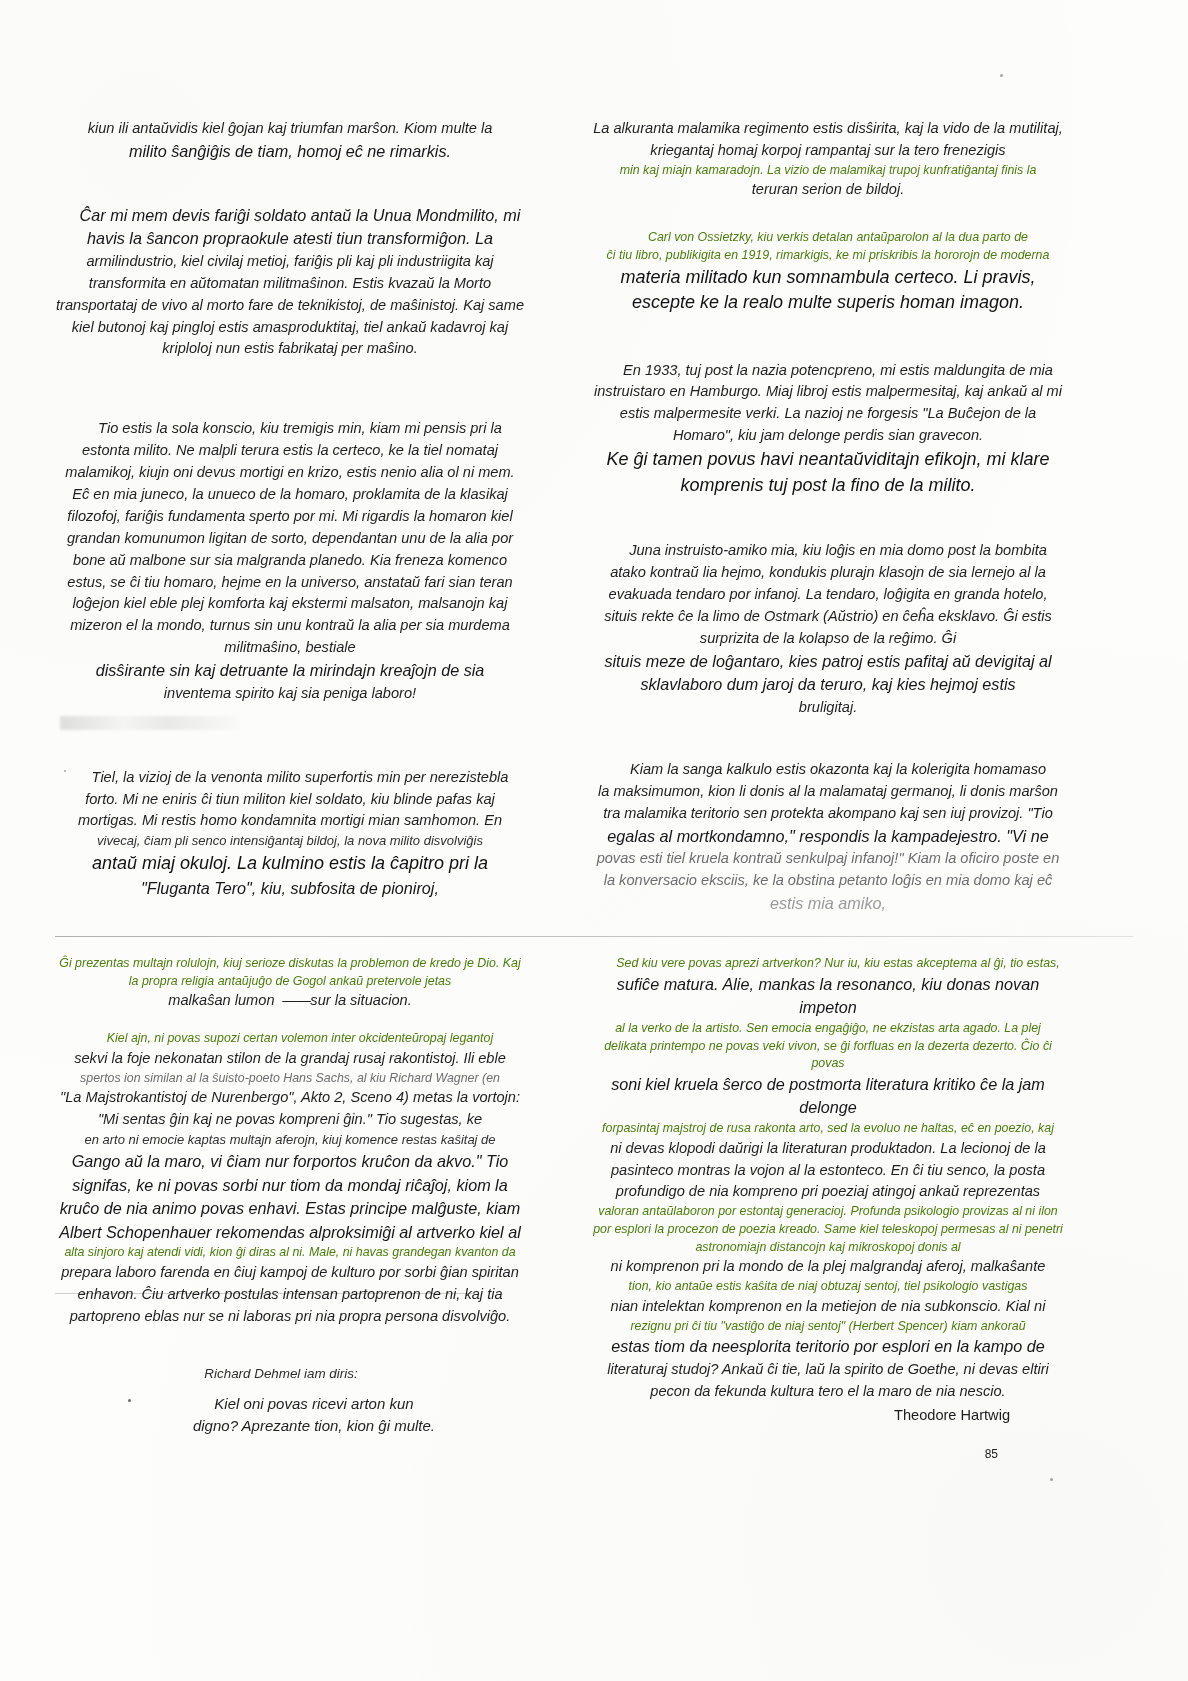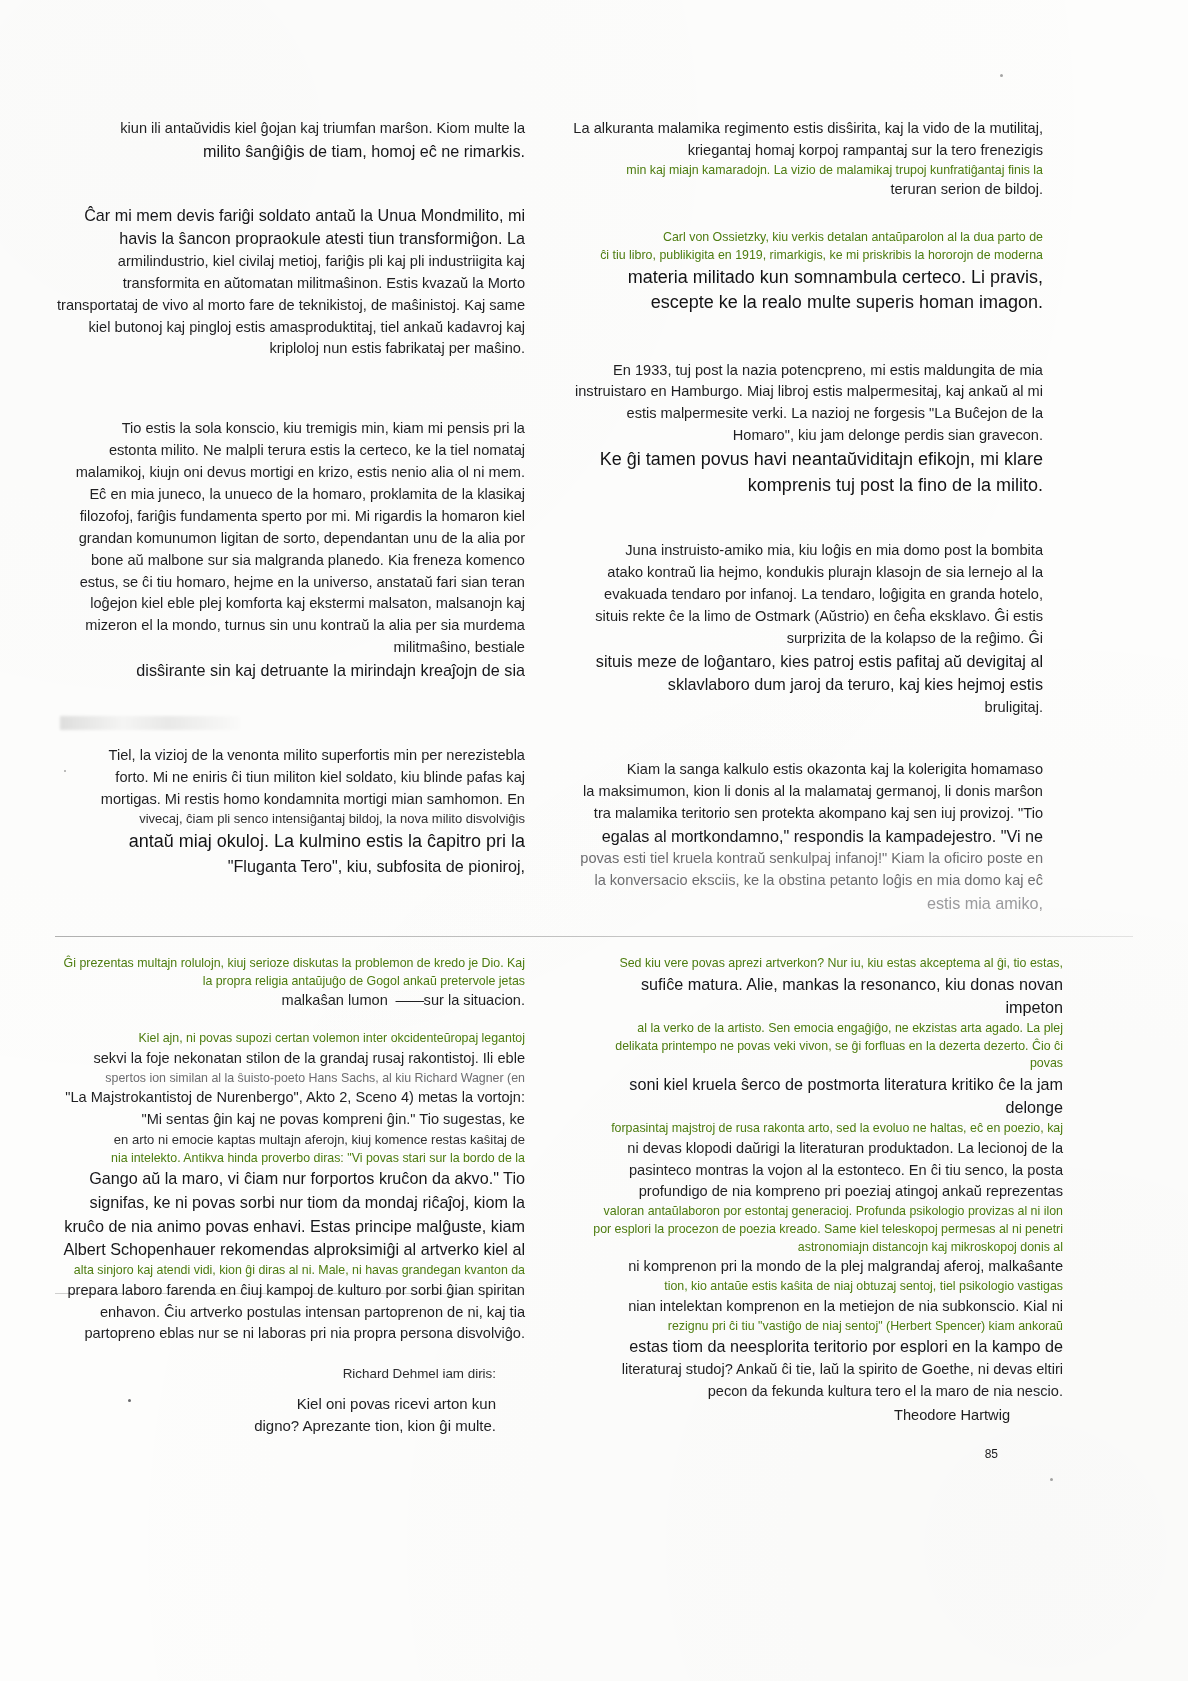--- a/index.html
+++ b/index.html
@@ -34,25 +34,26 @@
     position: absolute;
     top: 118px;
     left: 55px;
     width: 1078px;
     display: flex;
     gap: 36px;
   }
   .col {
     width: 470px;
   }
-  .col.right { width: 470px; margin-left: 12px; }
+  .col.right { width: 470px; margin-left: 32px; }
 
   p {
     margin: 0 0 0 0;
-    text-align: right;
+    text-align: center;
+    font-style: italic;
   }
   .blk { margin-bottom: 18px; }
 
   
   .t-sm   { font-size: 12.4px; line-height: 1.42; color: #4d7c0f; }
   .t-smx  { font-size: 13px;   line-height: 1.45; color: #303032; }
   .t-base { font-size: 14.6px; line-height: 1.5;  color: #1f1f21; }
   .t-md   { font-size: 16.2px; line-height: 1.46; color: #17171a; }
   .t-lg   { font-size: 18px;   line-height: 1.42; color: #121214; }
   .t-faint{ color: #9a9a9d; }
@@ -159,20 +160,21 @@
       <div class="blk" style="margin-top:40px;">
         <p class="t-md indent">Ĉar mi mem devis fariĝi soldato antaŭ la Unua Mondmilito, mi</p>
         <p class="t-md">havis la ŝancon propraokule atesti tiun transformiĝon. La</p>
         <p class="t-base">armilindustrio, kiel civilaj metioj, fariĝis pli kaj pli industriigita kaj transformita en aŭtomatan militmaŝinon. Estis kvazaŭ la Morto</p>
         <p class="t-base">transportataj de vivo al morto fare de teknikistoj, de maŝinistoj. Kaj same kiel butonoj kaj pingloj estis amasproduktitaj, tiel ankaŭ kadavroj kaj kriploloj nun estis fabrikataj per maŝino.</p>
       </div>
 
       <div class="blk" style="margin-top:58px;">
         <p class="t-base indent">Tio estis la sola konscio, kiu tremigis min, kiam mi pensis pri la estonta milito. Ne malpli terura estis la certeco, ke la tiel nomataj malamikoj, kiujn oni devus mortigi en krizo, estis nenio alia ol ni mem. Eĉ en mia juneco, la unueco de la homaro, proklamita de la klasikaj filozofoj, fariĝis fundamenta sperto por mi. Mi rigardis la homaron kiel grandan komunumon ligitan de sorto, dependantan unu de la alia por bone aŭ malbone sur sia malgranda planedo. Kia freneza komenco estus, se ĉi tiu homaro, hejme en la universo, anstataŭ fari sian teran loĝejon kiel eble plej komforta kaj ekstermi malsaton, malsanojn kaj mizeron el la mondo, turnus sin unu kontraŭ la alia per sia murdema militmaŝino, bestiale</p>
         <p class="t-md">disŝirante sin kaj detruante la mirindajn kreaĵojn de sia</p>
+        <p class="t-base">inventema spirito kaj sia peniga laboro!</p>
       </div>
 
       <div class="blk" style="margin-top:62px;">
         <p class="t-base indent">Tiel, la vizioj de la venonta milito superfortis min per nerezistebla forto. Mi ne eniris ĉi tiun militon kiel soldato, kiu blinde pafas kaj mortigas. Mi restis homo kondamnita mortigi mian samhomon. En</p>
         <p class="t-smx">vivecaj, ĉiam pli senco intensiĝantaj bildoj, la nova milito disvolviĝis</p>
         <p class="t-lg">antaŭ miaj okuloj. La kulmino estis la ĉapitro pri la</p>
         <p class="t-md">"Fluganta Tero", kiu, subfosita de pioniroj,</p>
       </div>
 
     </div>
@@ -225,21 +227,20 @@
           <span class="dash">&nbsp;——</span><span>sur la situacion.</span>
         </p>
       </div>
 
       <div class="blk" style="margin-top:12px;">
         <p class="t-sm indent">Kiel ajn, ni povas supozi certan volemon inter okcidenteŭropaj legantoj</p>
         <p class="t-base">sekvi la foje nekonatan stilon de la grandaj rusaj rakontistoj. Ili eble</p>
         <p class="t-sm t-gray">spertos ion similan al la ŝuisto-poeto Hans Sachs, al kiu Richard Wagner (en</p>
         <p class="t-base">"La Majstrokantistoj de Nurenbergo", Akto 2, Sceno 4) metas la vortojn: "Mi sentas ĝin kaj ne povas kompreni ĝin." Tio sugestas, ke</p>
         <p class="t-smx">en arto ni emocie kaptas multajn aferojn, kiuj komence restas kaŝitaj de</p>
-        <p class="t-sm">nia intelekto. Antikva hinda proverbo diras: "Vi povas stari sur la bordo de la</p>
         <p class="t-md">Gango aŭ la maro, vi ĉiam nur forportos kruĉon da akvo." Tio signifas, ke ni povas sorbi nur tiom da mondaj riĉaĵoj, kiom la kruĉo de nia animo povas enhavi. Estas principe malĝuste, kiam Albert Schopenhauer rekomendas alproksimiĝi al artverko kiel al</p>
         <p class="t-sm">alta sinjoro kaj atendi vidi, kion ĝi diras al ni. Male, ni havas grandegan kvanton da</p>
         <p class="t-base">prepara laboro farenda en ĉiuj kampoj de kulturo por sorbi ĝian spiritan enhavon. Ĉiu artverko postulas intensan partoprenon de ni, kaj tia partopreno eblas nur se ni laboras pri nia propra persona disvolviĝo.</p>
       </div>
     </div>
 
     <div class="col right">
       <div class="blk">
         <p class="t-sm indent">Sed kiu vere povas aprezi artverkon? Nur iu, kiu estas akceptema al ĝi, tio estas,</p>
         <p class="t-md">sufiĉe matura. Alie, mankas la resonanco, kiu donas novan impeton</p>

